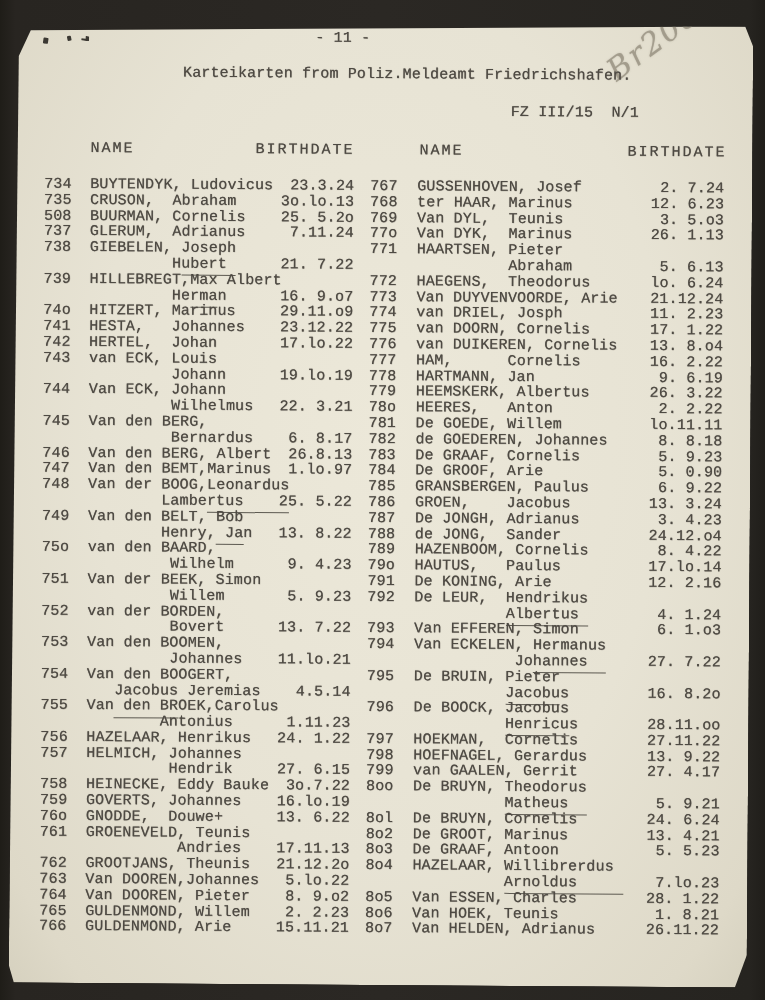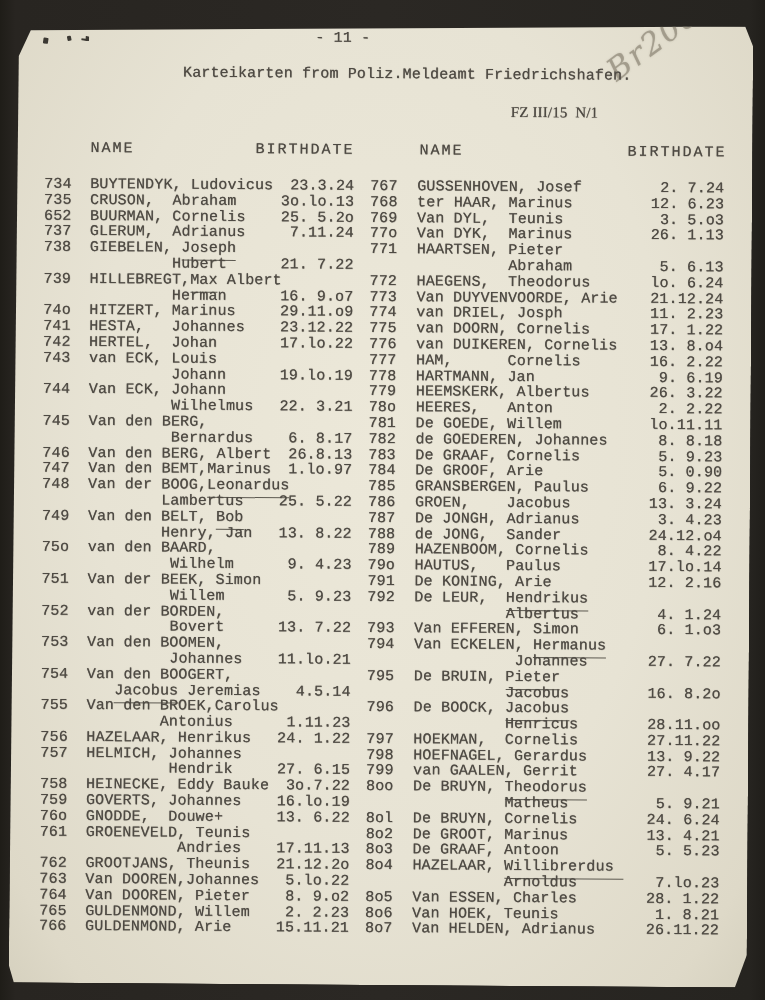--- a/index.html
+++ b/index.html
@@ -15,35 +15,35 @@
     clip-path:polygon(2.1% 0.9%, 98.9% 0%, 100% 2.1%, 100% 96.6%, 98.4% 100%, 0.7% 100%, 0% 98.2%, 0.5% 3.6%);
     box-shadow:0 0 18px rgba(0,0,0,0.55);
     color:#4e4a43;
   }
   .tw{
     font-size:15px;letter-spacing:0.15px;white-space:pre;
     text-shadow:0 0 0.7px rgba(78,74,67,0.65), 0.4px 0.4px 0.6px rgba(78,74,67,0.3);
   }
   .pageno{position:absolute;left:300px;top:6px;}
   .title{position:absolute;left:168px;top:42px;}
-  .ref{position:absolute;left:496px;top:79px;font-family:Liberation Serif, serif;}
+  .ref{position:absolute;left:496px;top:79px;}
   .hdr{position:absolute;top:118px;letter-spacing:2px;}
   .hnl{left:76px;}
   .hbl{left:240px;width:100px;text-align:right;}
   .hnr{left:405px;}
   .hbr{left:612px;width:100px;text-align:right;}
   .col{position:absolute;top:155px;}
   .colL{left:30px;width:310px;}
   .colR{left:356px;width:354px;}
   .line{display:grid;height:15.8px;line-height:15.8px;}
   .colL .line{grid-template-columns:46px 190px 74px;}
   .colR .line{grid-template-columns:47px 233px 74px;}
   .nm{white-space:pre;overflow:visible;}
   .dt{text-align:right;white-space:pre;}
-  .ul{border-bottom:1.4px solid rgba(78,74,67,0.9);padding-bottom:3px;}
+  .ul{border-bottom:1.4px solid rgba(78,74,67,0.9);padding-bottom:18px;}
   .pencil{
     position:absolute;left:606px;top:26px;width:170px;
     transform:rotate(-37deg);transform-origin:0 100%;
     font-family:"DejaVu Serif",serif;font-style:italic;
     font-size:31px;color:rgba(152,145,130,0.75);letter-spacing:2px;
     text-shadow:0 0 1.5px rgba(152,145,130,0.5);
   }
   .mark{position:absolute;background:#3c3933;border-radius:1px;}
   .m1{left:28px;top:16px;width:5px;height:6px;transform:rotate(8deg);}
   .m2{left:52px;top:14px;width:4px;height:5px;transform:rotate(-12deg);}
@@ -65,21 +65,21 @@
   <div class="tw ref">FZ III/15  N/1</div>
 
   <div class="tw hdr hnl">NAME</div>
   <div class="tw hdr hbl">BIRTHDATE</div>
   <div class="tw hdr hnr">NAME</div>
   <div class="tw hdr hbr">BIRTHDATE</div>
 
   <div class="col colL">
       <div class="line tw"><span>734</span><span class="nm">BUYTENDYK, Ludovicus</span><span class="dt">23.3.24</span></div>
       <div class="line tw"><span>735</span><span class="nm">CRUSON,  Abraham</span><span class="dt">3o.lo.13</span></div>
-      <div class="line tw"><span>652</span><span class="nm">BUURMAN, Cornelis</span><span class="dt">25. 5.2o</span></div>
+      <div class="line tw"><span>508</span><span class="nm">BUURMAN, Cornelis</span><span class="dt">25. 5.2o</span></div>
       <div class="line tw"><span>737</span><span class="nm">GLERUM,  Adrianus</span><span class="dt">7.11.24</span></div>
       <div class="line tw"><span>738</span><span class="nm">GIEBELEN, <span class="ul">Joseph</span></span><span class="dt"></span></div>
       <div class="line tw"><span></span><span class="nm">         Hubert</span><span class="dt">21. 7.22</span></div>
       <div class="line tw"><span>739</span><span class="nm">HILLEBREGT,<span class="ul">Max</span> Albert</span><span class="dt"></span></div>
       <div class="line tw"><span></span><span class="nm">         Herman</span><span class="dt">16. 9.o7</span></div>
       <div class="line tw"><span>74o</span><span class="nm">HITZERT, Marinus</span><span class="dt">29.11.o9</span></div>
       <div class="line tw"><span>741</span><span class="nm">HESTA,   Johannes</span><span class="dt">23.12.22</span></div>
       <div class="line tw"><span>742</span><span class="nm">HERTEL,  Johan</span><span class="dt">17.lo.22</span></div>
       <div class="line tw"><span>743</span><span class="nm">van ECK, Louis</span><span class="dt"></span></div>
       <div class="line tw"><span></span><span class="nm">         Johann</span><span class="dt">19.lo.19</span></div>

